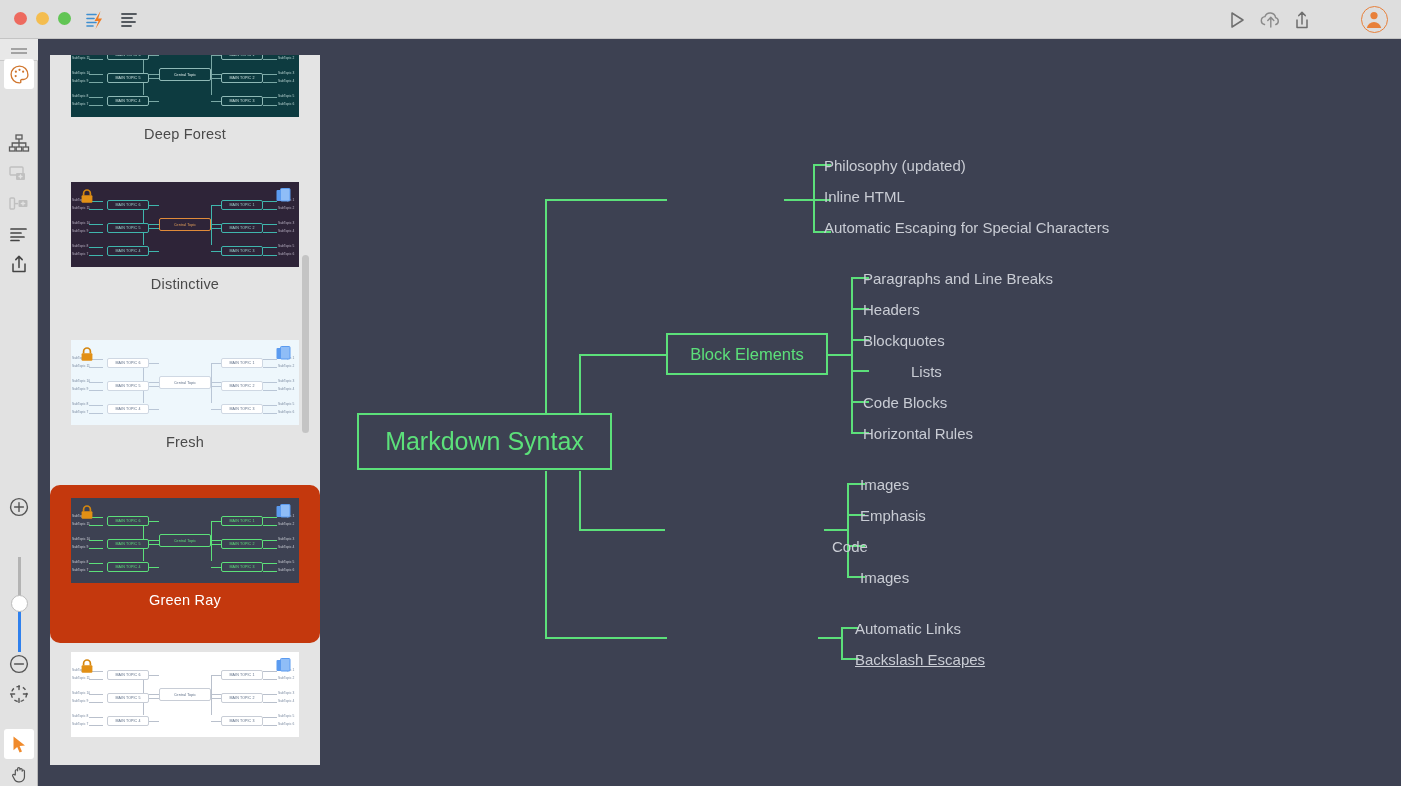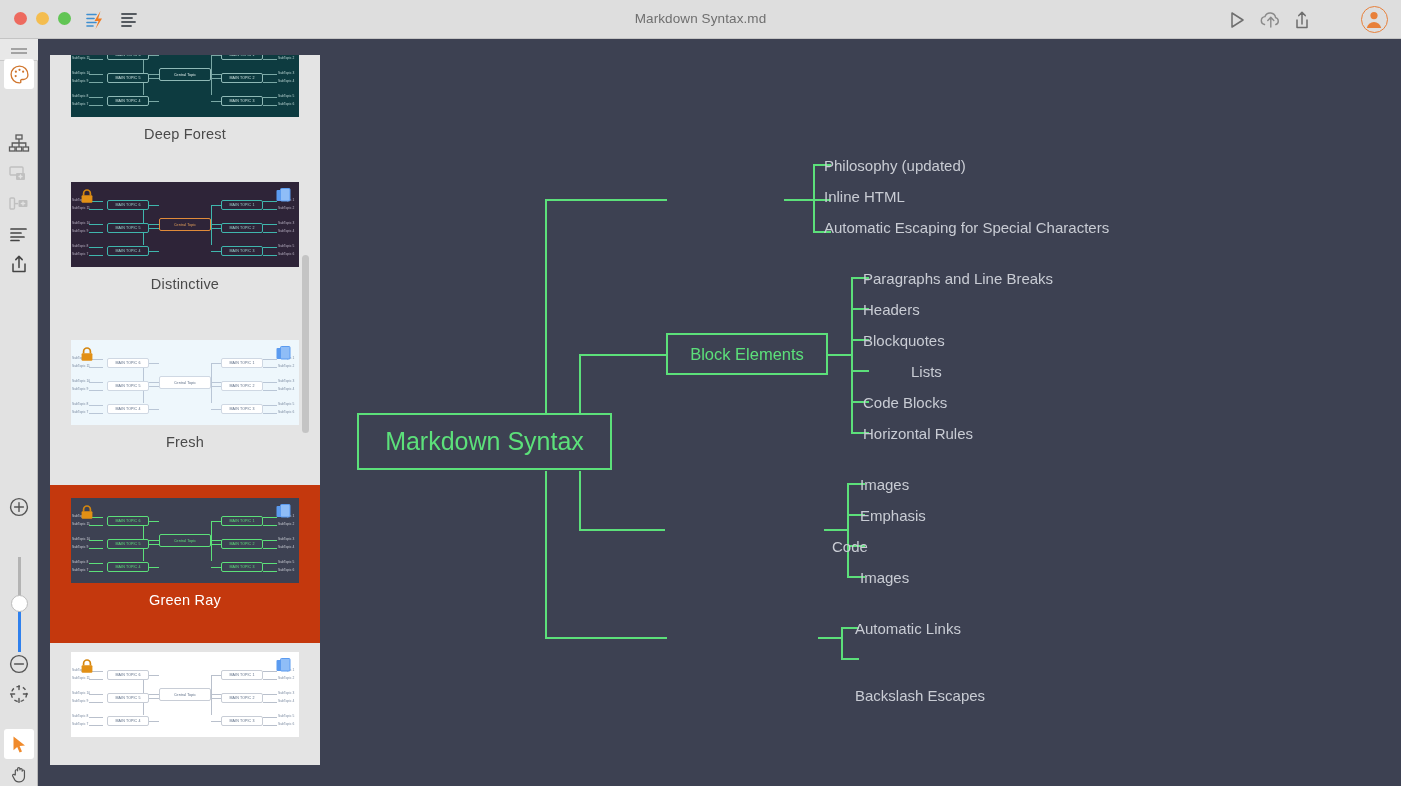--- a/index.html
+++ b/index.html
@@ -57,21 +57,21 @@
 
   
   #panel {
     position: absolute; left: 50px; top: 55px; width: 270px; height: 710px;
     background: #e4e4e4; overflow: hidden;
   }
   .theme {
     position: absolute; left: 0; width: 270px;
     display: flex; flex-direction: column; align-items: center;
   }
-  .theme.selected { background: #c4380d; }
+  .theme.selected { background: #c4380d; border-radius: 10px; }
   .thumb { position: relative; width: 228px; height: 85px; margin-top: 9px; overflow: hidden; }
   .theme.selected .thumb { margin-top: 13px; }
   .tname { font-size: 14.5px; color: #4a4a4a; margin: 9px 0 10px; letter-spacing: .2px; }
   .theme.selected .tname { color: #ffffff; }
 
   .lock { position: absolute; left: 9px; top: 7px; width: 14px; height: 14px; }
   .copyic { position: absolute; right: 8px; top: 6px; width: 15px; height: 16px; }
 
   
   .mini { position: absolute; inset: 0; }
@@ -129,21 +129,20 @@
       <svg width="26" height="26" viewBox="0 0 26 26">
         <g stroke="#555a60" stroke-width="1.8" stroke-linecap="round">
           <line x1="5" y1="7" x2="19" y2="7"></line>
           <line x1="5" y1="11" x2="15" y2="11"></line>
           <line x1="5" y1="15" x2="18" y2="15"></line>
           <line x1="5" y1="19" x2="14" y2="19"></line>
         </g>
       </svg>
     </div>
 
-    <div id="title-text">Markdown Syntax.md</div>
 
     <div class="tb-right" style="right:152px">
       <svg width="26" height="26" viewBox="0 0 26 26">
         <path d="M9 6 L20 13 L9 20 Z" fill="none" stroke="#6e6e6e" stroke-width="1.5" stroke-linejoin="round"></path>
       </svg>
     </div>
     <div class="tb-right" style="right:118px">
       <svg width="28" height="26" viewBox="0 0 28 26">
         <path d="M7.5 17.5 a4 4 0 0 1 .5 -7.9 a5.5 5.5 0 0 1 10.6 1 a3.6 3.6 0 0 1 .2 6.9" fill="none" stroke="#8a8a8a" stroke-width="1.4" stroke-linecap="round"></path>
         <path d="M13.8 20 V10.5 M10.8 13.4 L13.8 10.3 L16.8 13.4" fill="none" stroke="#8a8a8a" stroke-width="1.4" stroke-linecap="round" stroke-linejoin="round"></path>
@@ -683,16 +682,16 @@
     <div class="leaf" style="left:540px; top:438px;">Images</div>
     <div class="leaf" style="left:540px; top:469px;">Emphasis</div>
     <div class="leaf" style="left:512px; top:500px;">Code</div>
     <div class="leaf" style="left:540px; top:531px;">Images</div>
 
     <div class="wire h" style="left:498px; top:598px; width:24px;"></div>
     <div class="wire v" style="left:521px; top:588px; height:32px;"></div>
     <div class="wire h" style="left:521px; top:588px; width:18px;"></div>
     <div class="wire h" style="left:521px; top:619px; width:18px;"></div>
     <div class="leaf" style="left:535px; top:582px;">Automatic Links</div>
-    <div class="leaf" style="left:535px; top:649px;">Backslash Escapes</div>
+    <div class="leaf" style="left:535px; top:613px;text-decoration:underline;">Backslash Escapes</div>
   </div>
 
 </div>
 
 </body></html>

